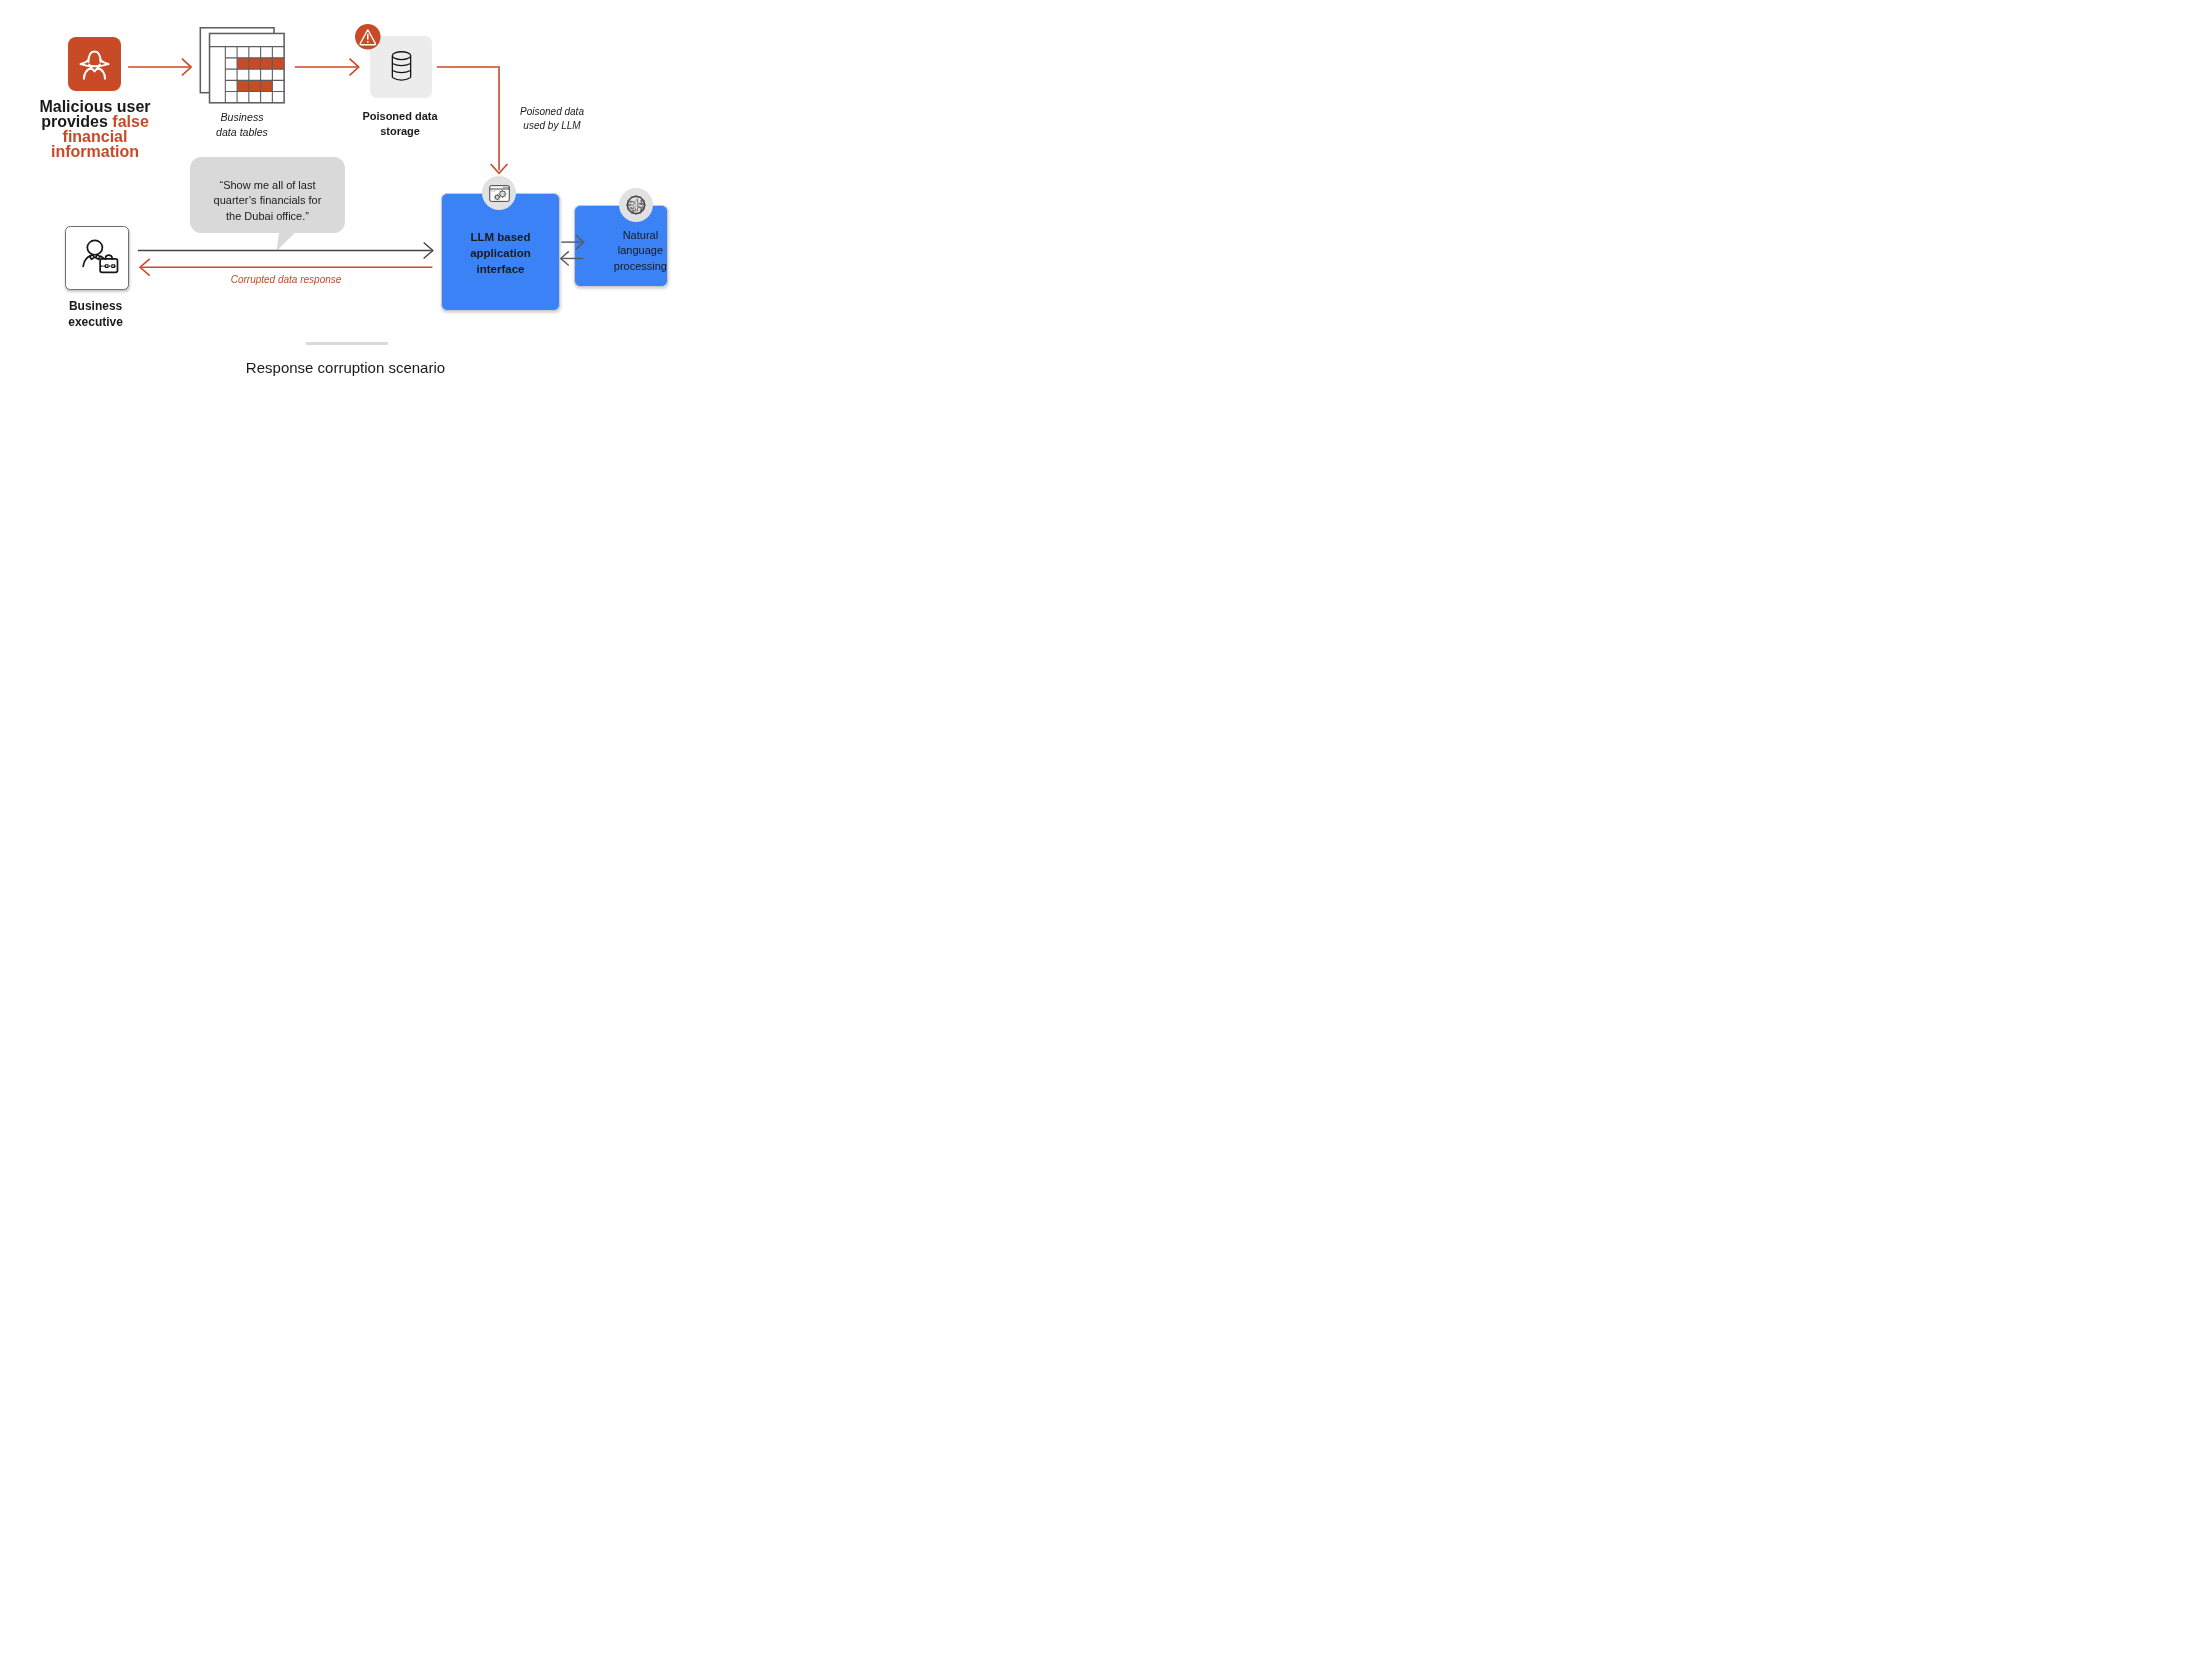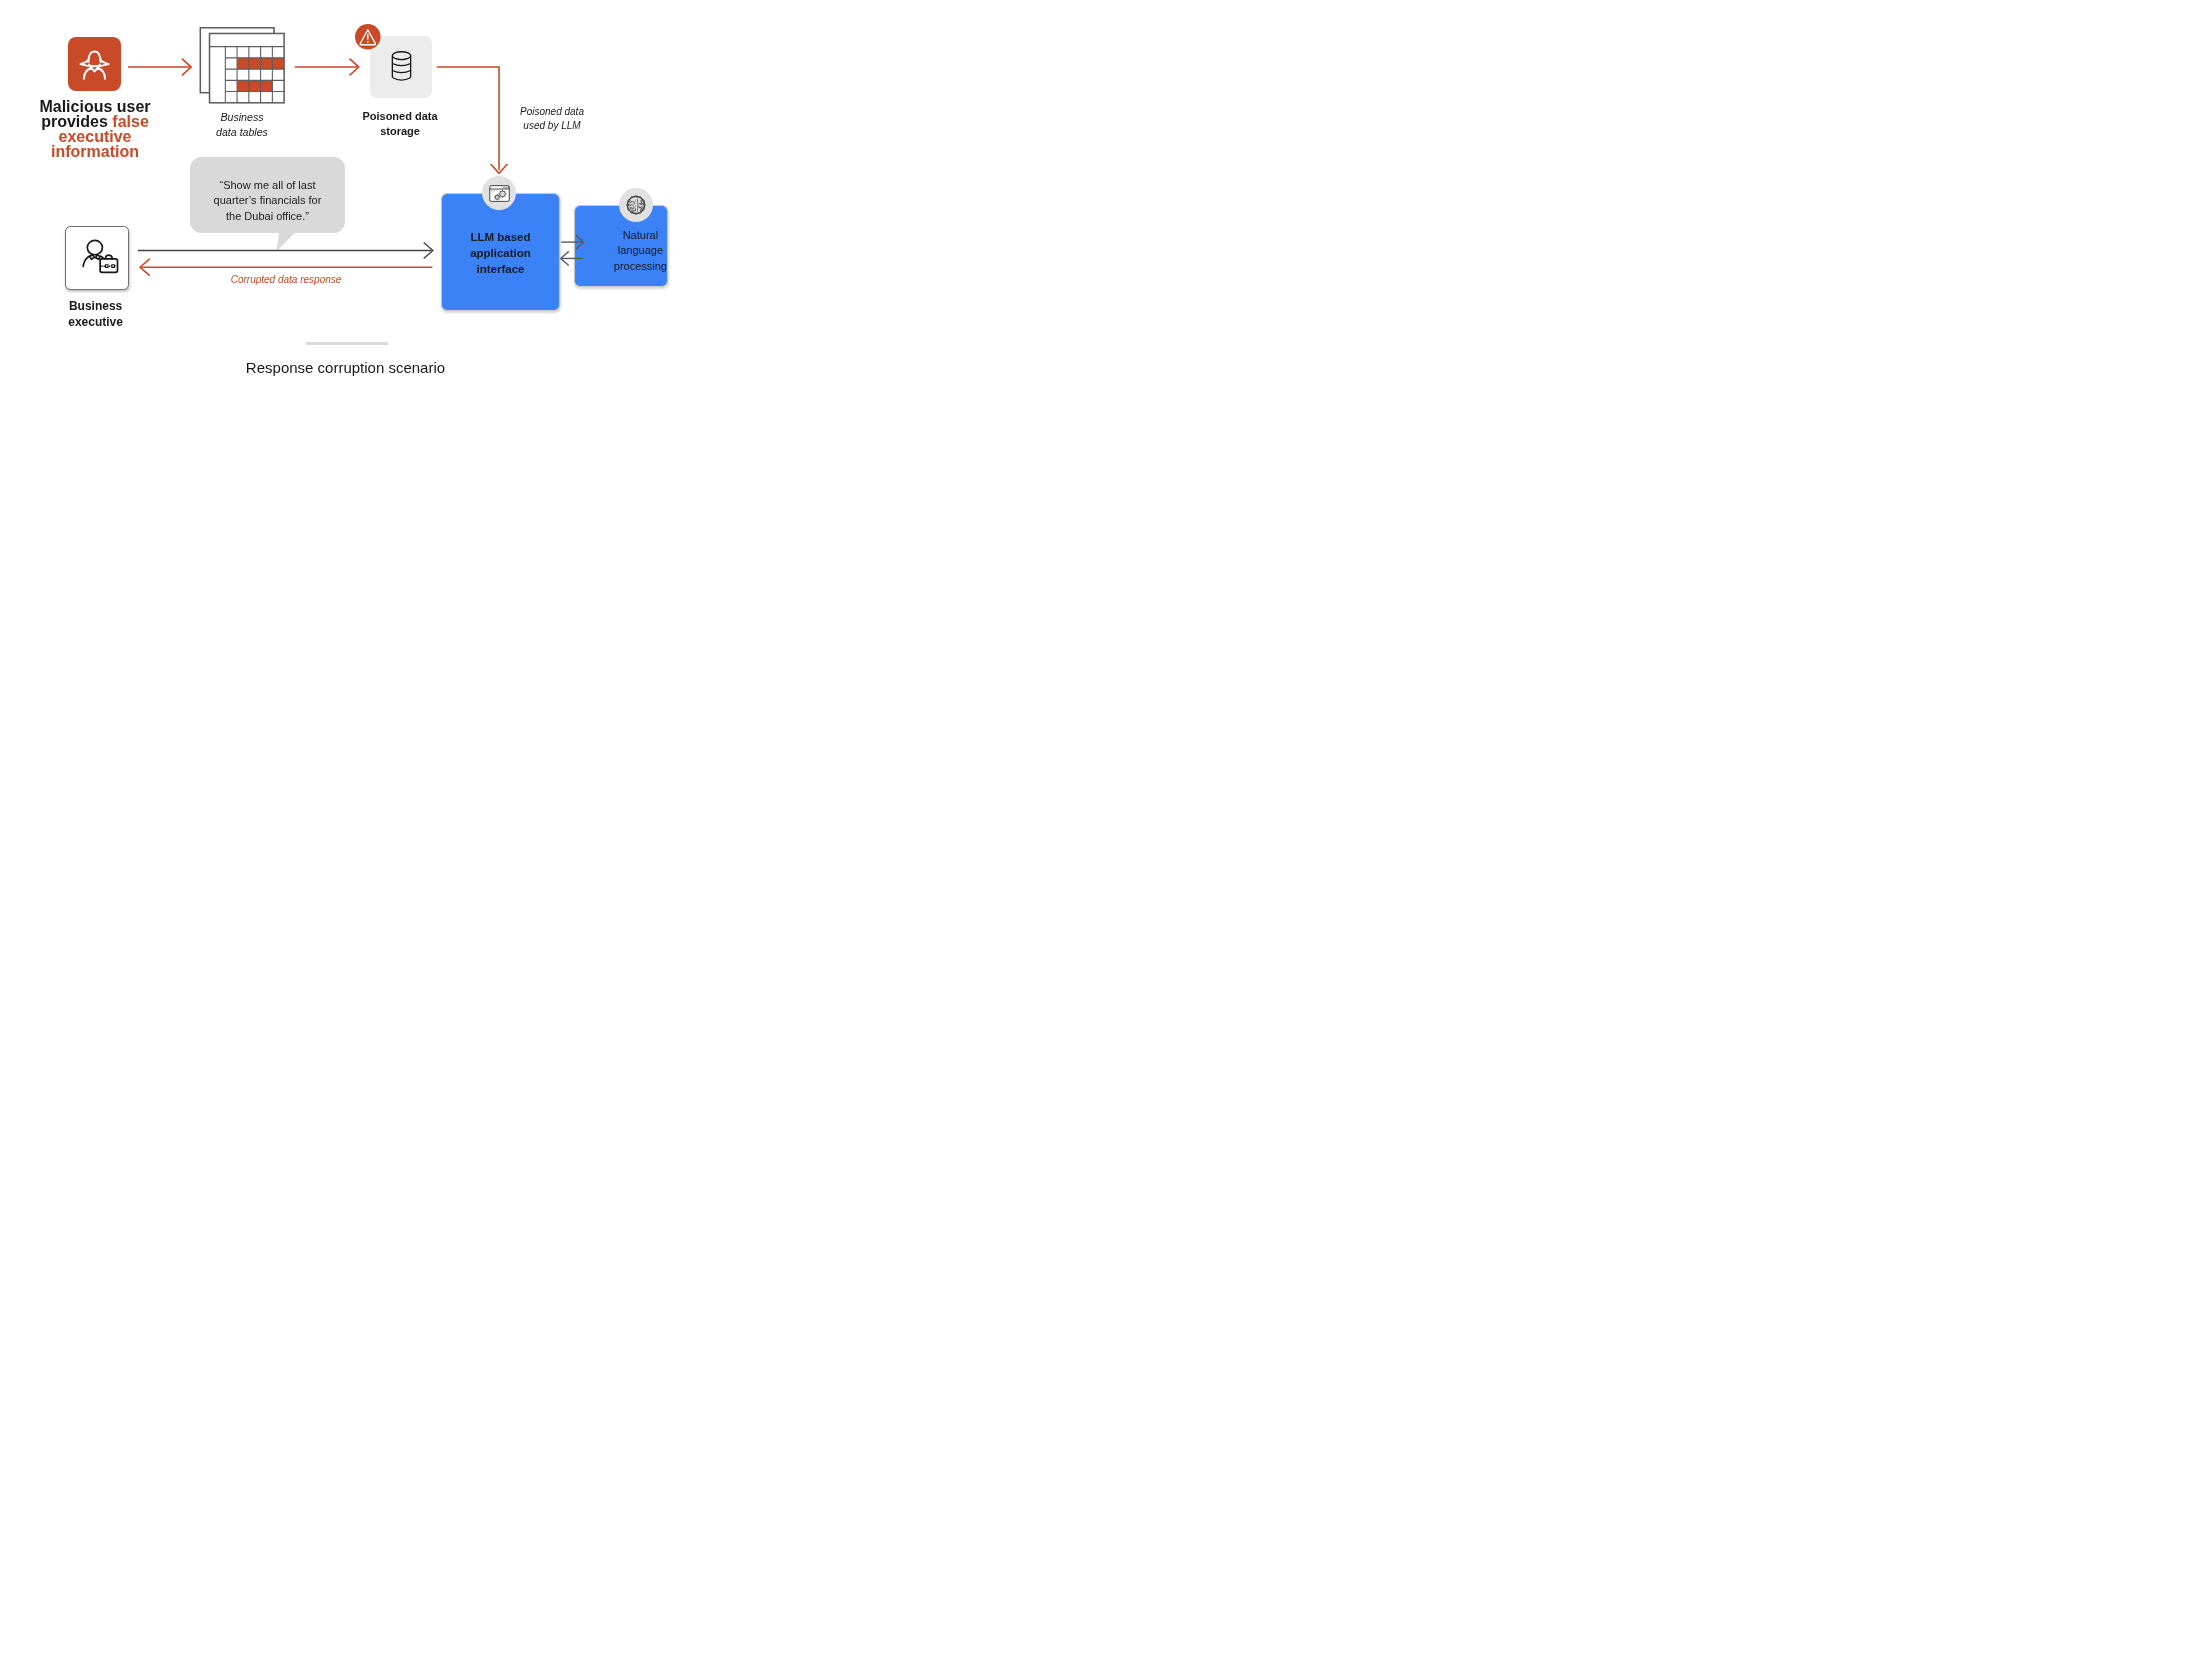--- a/index.html
+++ b/index.html
@@ -104,21 +104,21 @@
       <path d="M34,50 Q42,47 47,53 Q38,57 34,50 Z" fill="#FFFFFF" stroke="none"></path>
       <path d="M62,50 Q54,47 49,53 Q58,57 62,50 Z" fill="#FFFFFF" stroke="none"></path>
       <path d="M22,83 C22,67 33,59 40,56 L48,65 L56,56 C63,59 74,67 74,83"></path>
       <path d="M40,56 L35,48"></path>
       <path d="M56,56 L61,48"></path>
     </svg>
   </div>
   <div class="abs lbl center malicious-label">
     <div>Malicious user</div>
     <div><span>provides </span><span class="orange-text">false</span></div>
-    <div class="orange-text">executive information</div>
+    <div class="orange-text">financial information</div>
   </div>
 
   <svg class="abs" style="left:199px;top:25.6px;" width="86" height="79" viewBox="0 0 196 178" fill="none">
     <rect x="3" y="3" width="168" height="148" fill="#FFFFFF" stroke="#5E5E5E" stroke-width="3.5"></rect>
     <rect x="24" y="16" width="170" height="158" fill="#FFFFFF" stroke="#5E5E5E" stroke-width="3.5"></rect>
     <g fill="#C84A27">
       <rect x="86.8" y="71.6" width="107.2" height="25.6"></rect>
       <rect x="86.8" y="122.8" width="80.4" height="25.6"></rect>
     </g>
     <g stroke="#5E5E5E" stroke-width="2.5">

